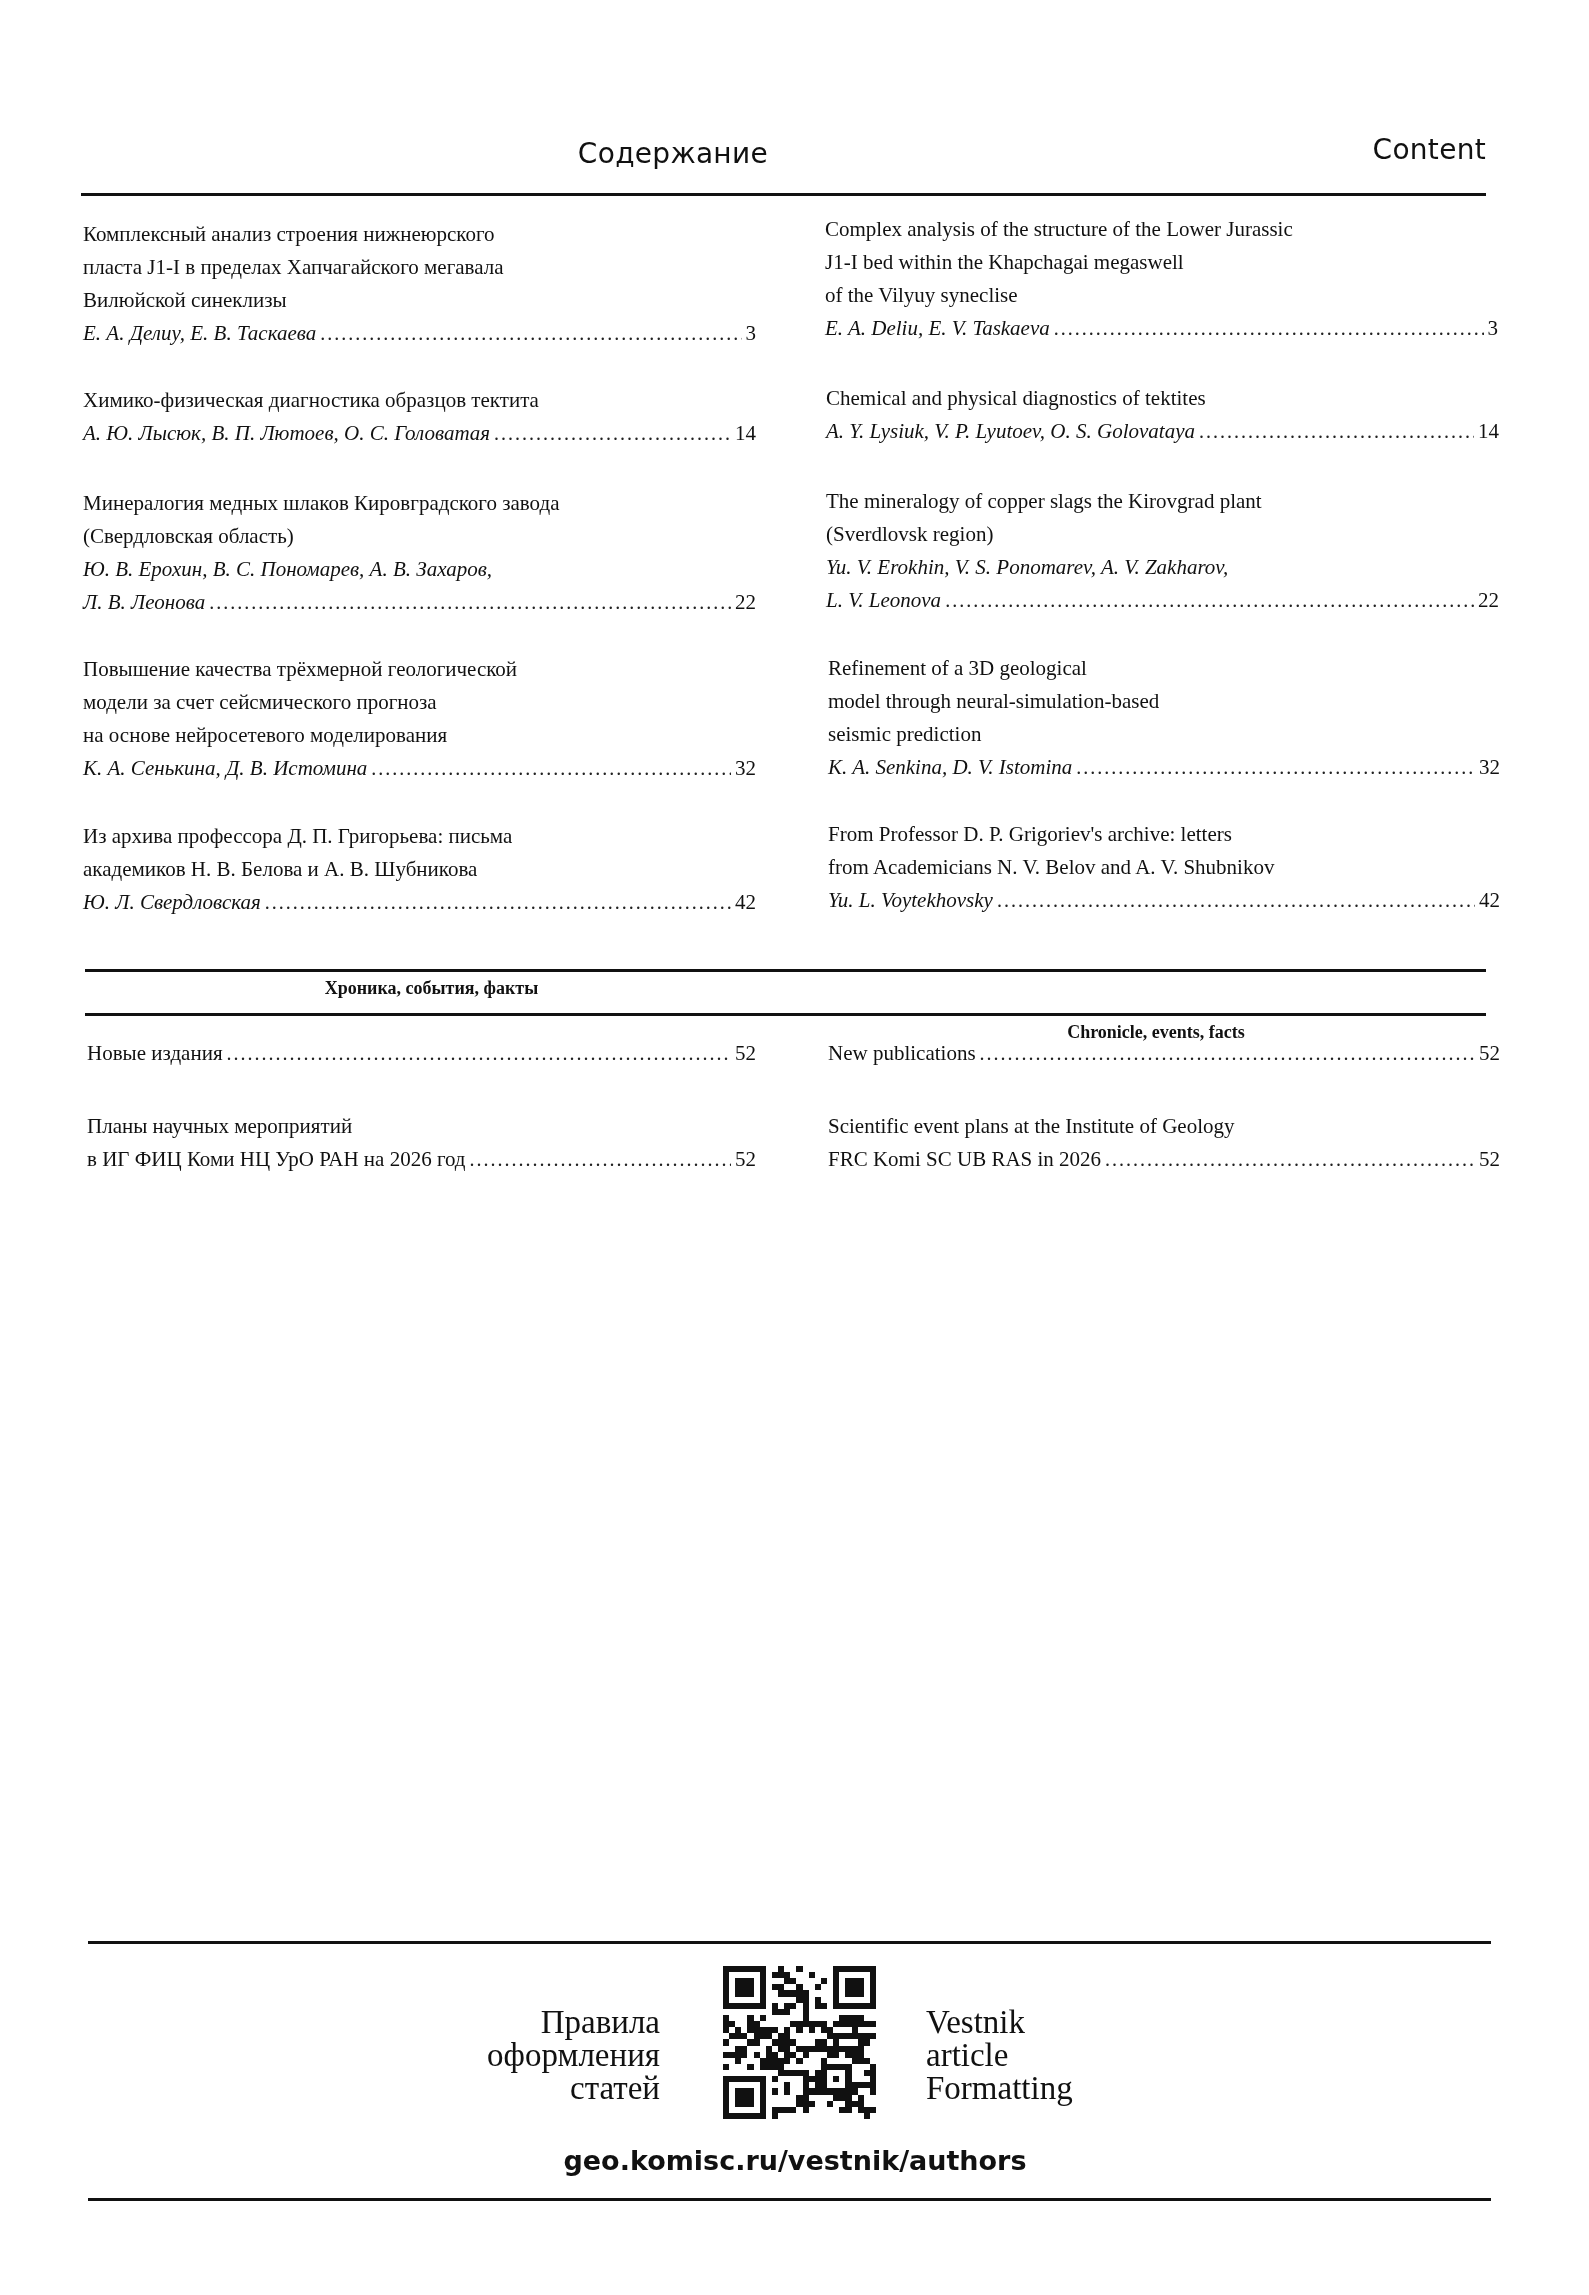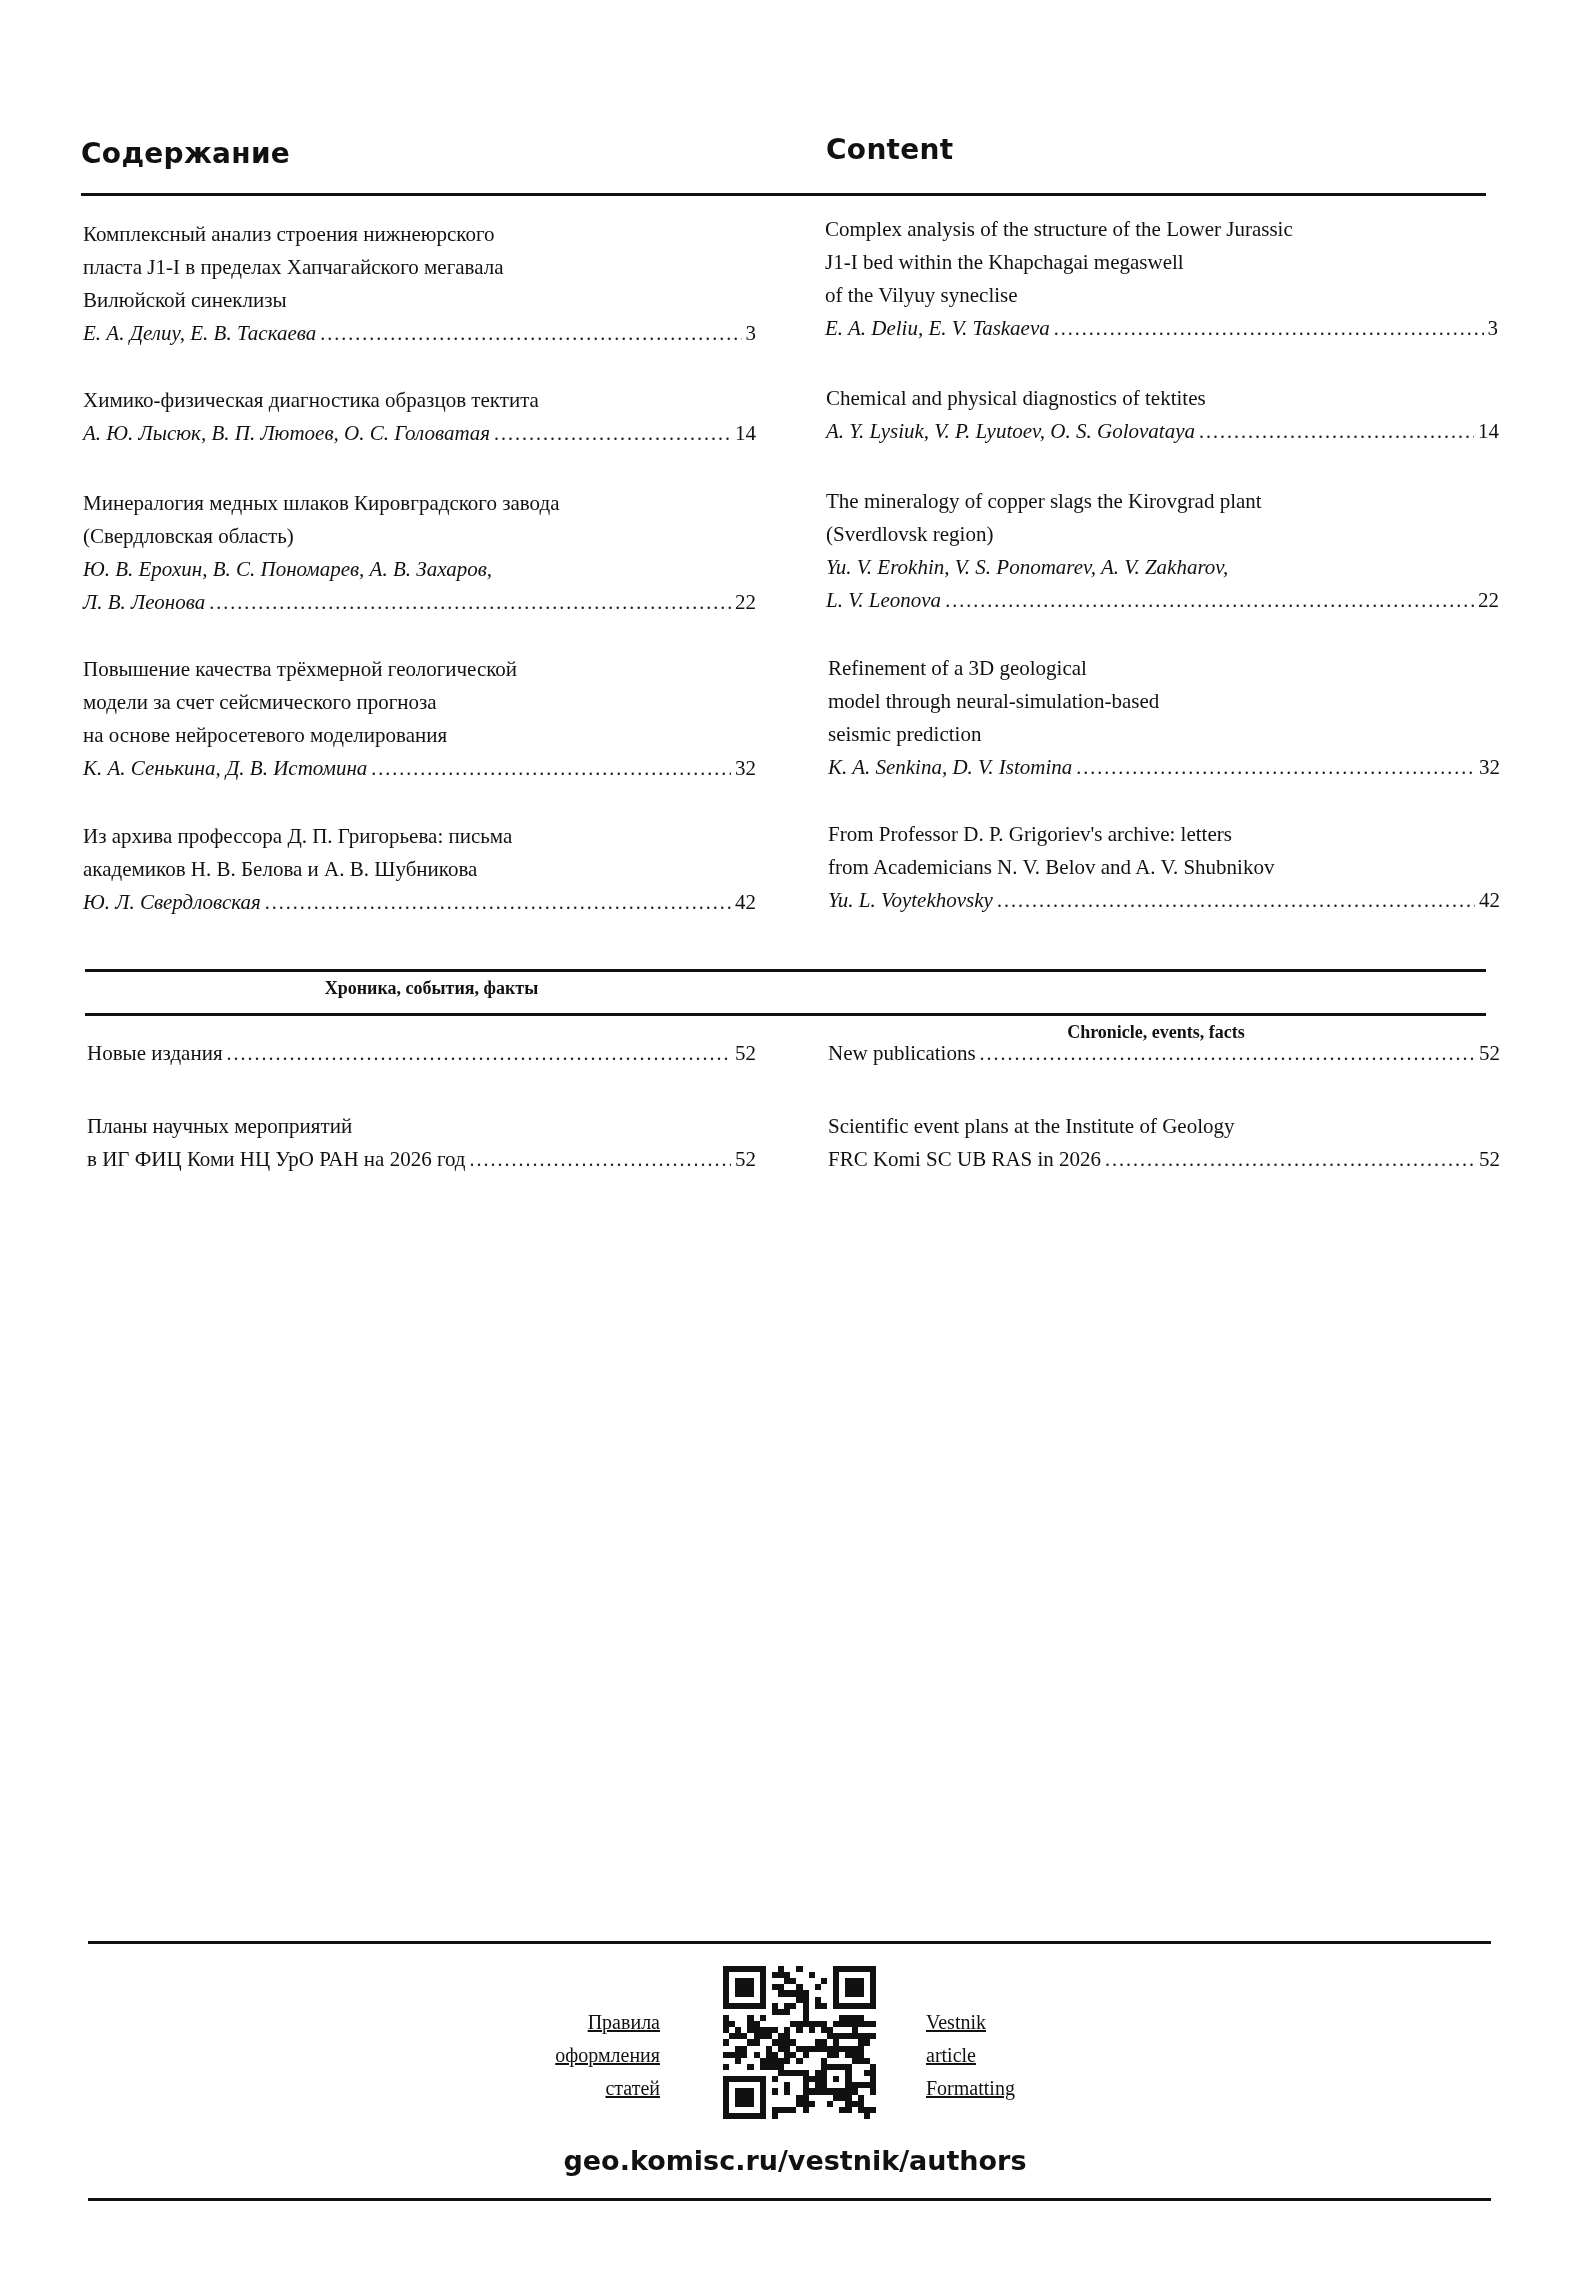--- a/index.html
+++ b/index.html
@@ -12,23 +12,23 @@
       height: 2295px;
       position: relative;
       overflow: hidden;
       color: #111111;
       font-family: "Liberation Serif", "DejaVu Serif", serif;
     }
 
     .col-heading {
       position: absolute;
       font-family: "DejaVu Sans", "Liberation Sans", sans-serif;
-      font-weight: bold;
+      font-weight: normal;
       font-size: 28px;
-      text-align: left;
+      text-align: right;
       letter-spacing: 0.3px;
     }
     .rule {
       position: absolute;
       height: 3.3px;
       background: #111111;
     }
     .entry {
       position: absolute;
       width: 673px;
@@ -69,23 +69,22 @@
       font-family: "Liberation Serif", "DejaVu Serif", serif;
       font-weight: bold;
       font-size: 18px;
       text-align: center;
     }
 
     
     .footer-text {
       position: absolute;
       font-family: "Liberation Serif", "DejaVu Serif", serif;
-      font-size: 20px;
+      font-size: 33px;
       line-height: 33px;
-      text-decoration: underline;
     }
     .footer-text span { display: block; }
     .footer-ru { text-align: right; }
     .footer-en { text-align: left; }
     .footer-url {
       position: absolute;
       font-family: "DejaVu Sans", "Liberation Sans", sans-serif;
       font-weight: bold;
       font-size: 27px;
       text-align: center;

